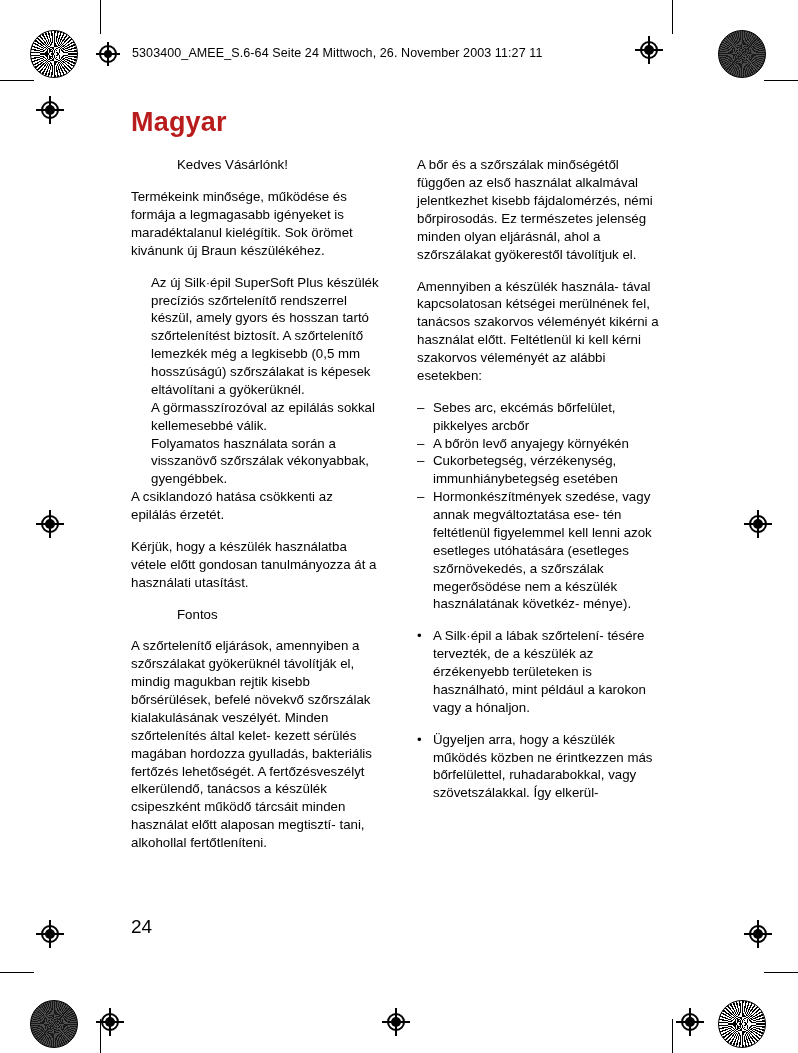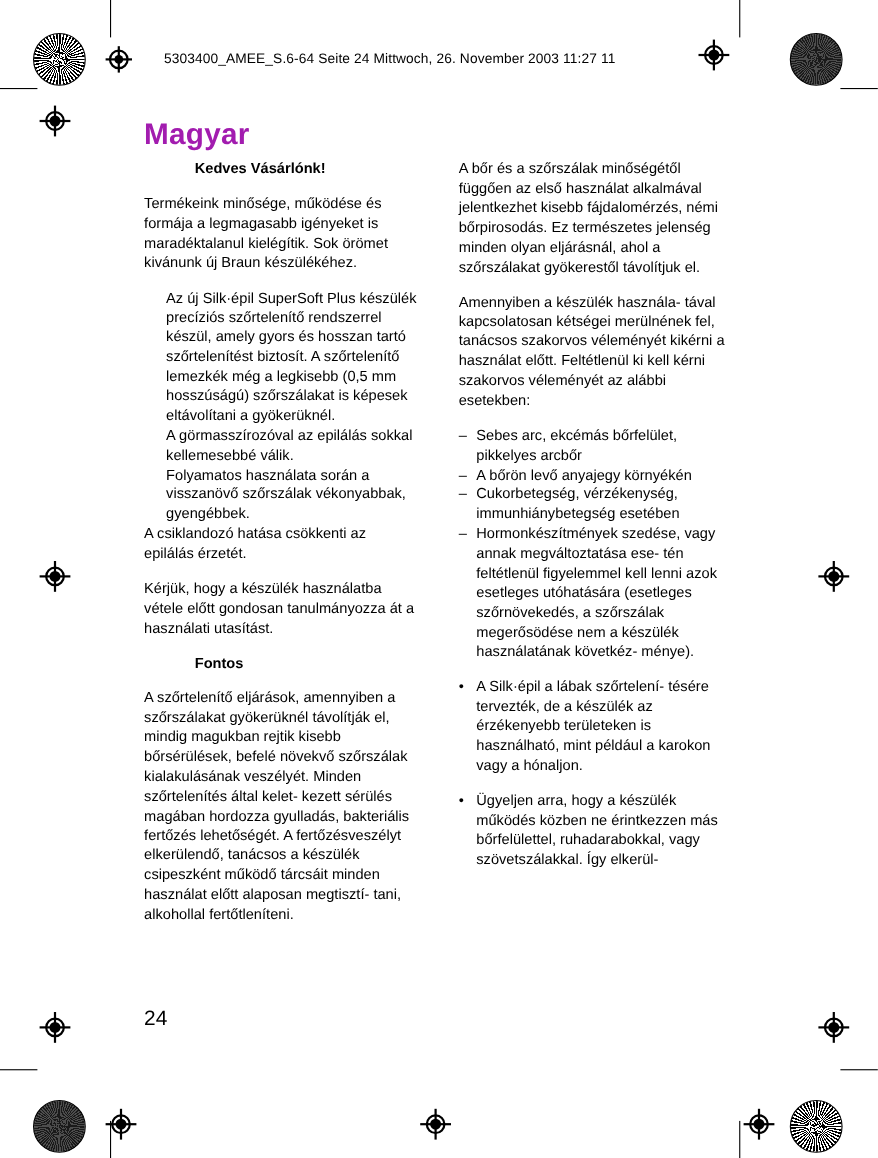--- a/index.html
+++ b/index.html
@@ -117,62 +117,62 @@
     position: absolute;
     left: 3px; top: 3px;
     width: 8px; height: 8px;
     border-radius: 50%;
     background: #000;
   }
 
   
   .header-line {
     position: absolute;
-    left: 149px;
+    left: 132px;
     top: 46px;
     font-size: 12.5px;
     letter-spacing: 0.1px;
     white-space: nowrap;
     color: #000;
   }
 
   
   .content {
     position: absolute;
     left: 131px;
     top: 108px;
     width: 536px;
   }
   .lang-title {
     font-size: 27px;
     font-weight: bold;
-    color: #a21caf;
+    color: #b91c1c;
     letter-spacing: 0.2px;
-    margin: 0 0 8px 0;
+    margin: 0 0 20px 0;
     line-height: 1.05;
   }
 
   .cols {
     display: flex;
     gap: 38px;
     font-size: 13.3px;
     line-height: 1.345;
   }
   .col {
     width: 248px;
   }
   .col p {
     margin: 0 0 14px 0;
   }
   .col p.tight {
     margin-bottom: 0;
     margin-left: 20px;
   }
   .bold-head {
-    font-weight: bold;
+    font-weight: normal;
     margin: 0;
     padding-left: 46px;
   }
   .dash-list, .bullet-list {
     list-style: none;
     margin: 0;
     padding: 0;
   }
   .dash-list li, .bullet-list li {
     position: relative;

